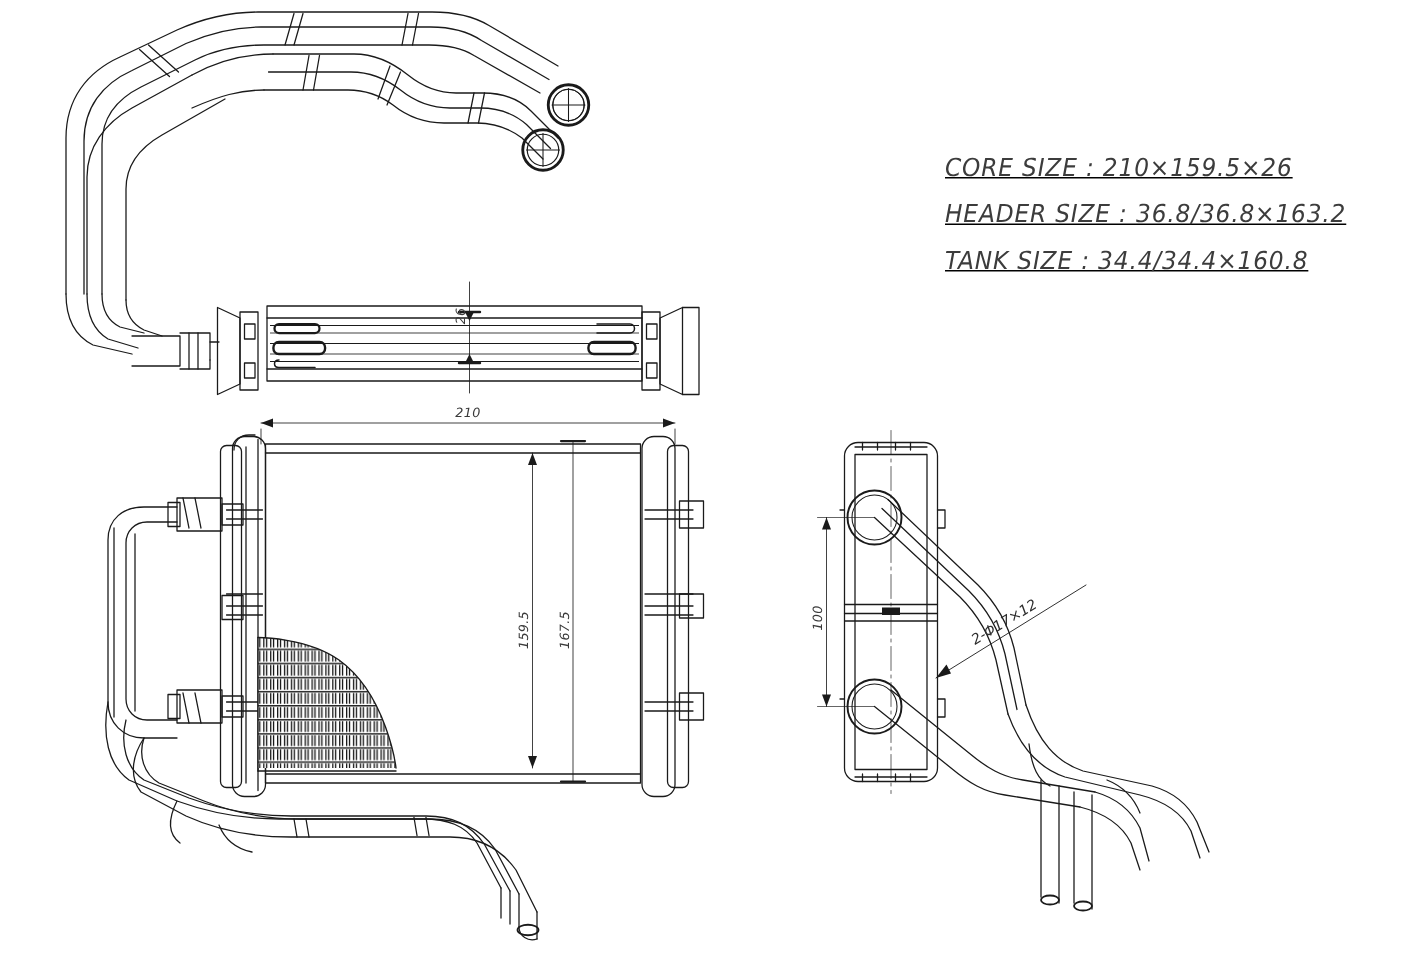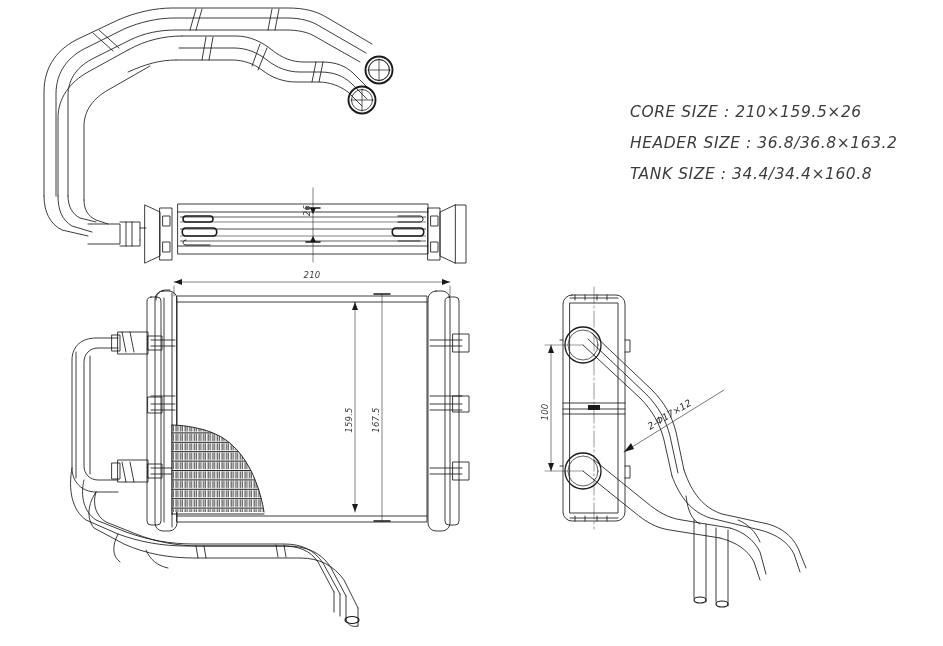--- a/index.html
+++ b/index.html
@@ -22,20 +22,21 @@
     position: absolute;
     top: 0;
     left: 0;
     display: block;
   }
   .spec-block {
     position: absolute;
     left: 630px;
     top: 96px;
     width: 300px;
+    text-decoration: underline;
   }
   .spec-line {
     font-family: "DejaVu Sans", sans-serif;
     font-style: italic;
     font-size: 16.5px;
     letter-spacing: 0.6px;
     color: #3c3c3c;
     line-height: 31px;
     white-space: nowrap;
     transform: scaleX(0.94);

